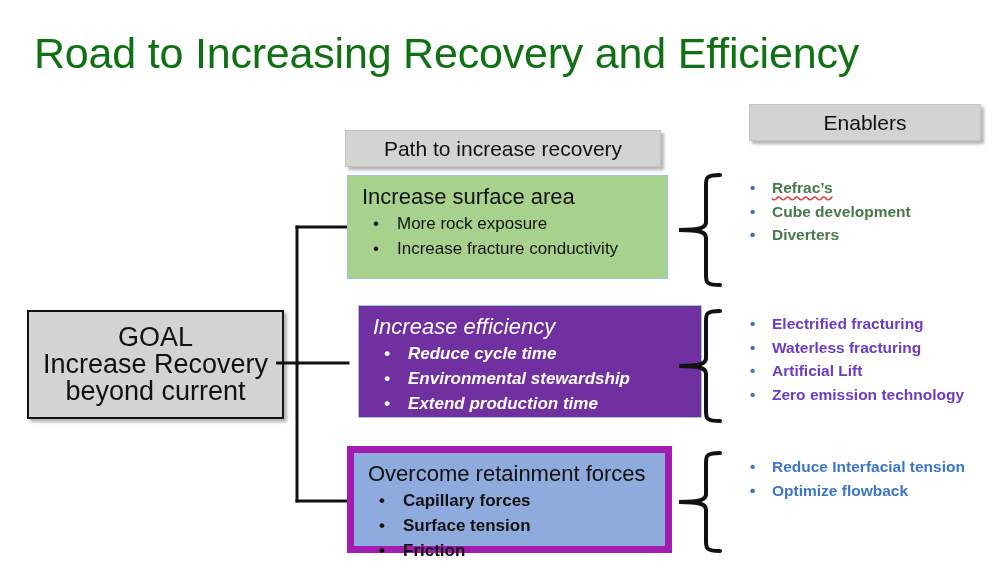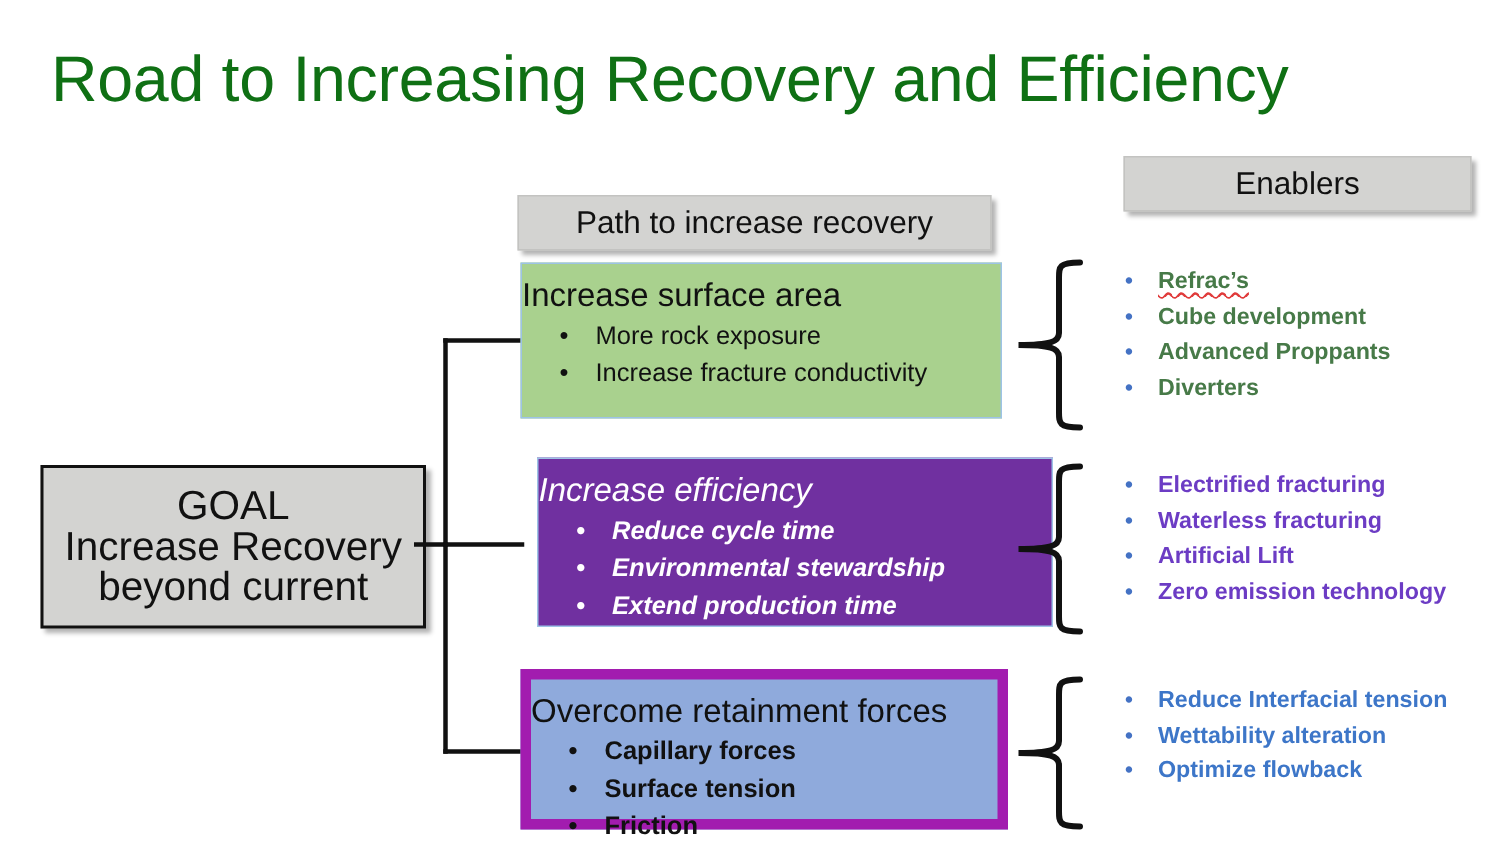--- a/index.html
+++ b/index.html
@@ -87,20 +87,21 @@
 
   
   .path-box {
     position: absolute;
     padding: 6px 0 0 0;
     box-sizing: border-box;
   }
   .path-title {
     font-size: 22px;
     line-height: 29px;
+    padding-left: 14px;
     font-weight: 400;
     white-space: nowrap;
   }
   .path-list {
     margin: 0;
     padding: 0;
     list-style: none;
   }
   .path-list li {
     position: relative;
@@ -261,35 +262,35 @@
     <path d="M 44 3 C 30 3 30 6 30 13 L 30 50 C 30 56 24 58 3 58 C 24 58 30 60 30 66 L 30 103 C 30 110 30 113 44 113" stroke="#111111" stroke-width="4" fill="none" stroke-linecap="round"></path>
   </svg>
   <svg class="brace" id="brace-3" width="46" height="104" viewBox="0 0 46 104">
     <path d="M 44 3 C 30 3 30 6 30 13 L 30 44 C 30 50 24 52 3 52 C 24 52 30 54 30 60 L 30 91 C 30 98 30 101 44 101" stroke="#111111" stroke-width="4" fill="none" stroke-linecap="round"></path>
   </svg>
 
   <div class="enabler-group" id="enablers-1">
     <ul class="enabler-list">
       <li><span class="bul">•</span><span class="misspelled">Refrac’s</span></li>
       <li><span class="bul">•</span><span>Cube development</span></li>
-      <li><span class="bul">•</span><span>Advanced Proppants</span></li>
+      <li><span class="bul">•</span></li>
       <li><span class="bul">•</span><span>Diverters</span></li>
     </ul>
   </div>
 
   <div class="enabler-group" id="enablers-2">
     <ul class="enabler-list">
       <li><span class="bul">•</span><span>Electrified fracturing</span></li>
       <li><span class="bul">•</span><span>Waterless fracturing</span></li>
       <li><span class="bul">•</span><span>Artificial Lift</span></li>
       <li><span class="bul">•</span><span>Zero emission technology</span></li>
     </ul>
   </div>
 
   <div class="enabler-group" id="enablers-3">
     <ul class="enabler-list">
       <li><span class="bul">•</span><span>Reduce Interfacial tension</span></li>
-      <li><span class="bul">•</span><span>Wettability alteration</span></li>
+      <li><span class="bul">•</span></li>
       <li><span class="bul">•</span><span>Optimize flowback</span></li>
     </ul>
   </div>
 
 </div>
 
 </body></html>

